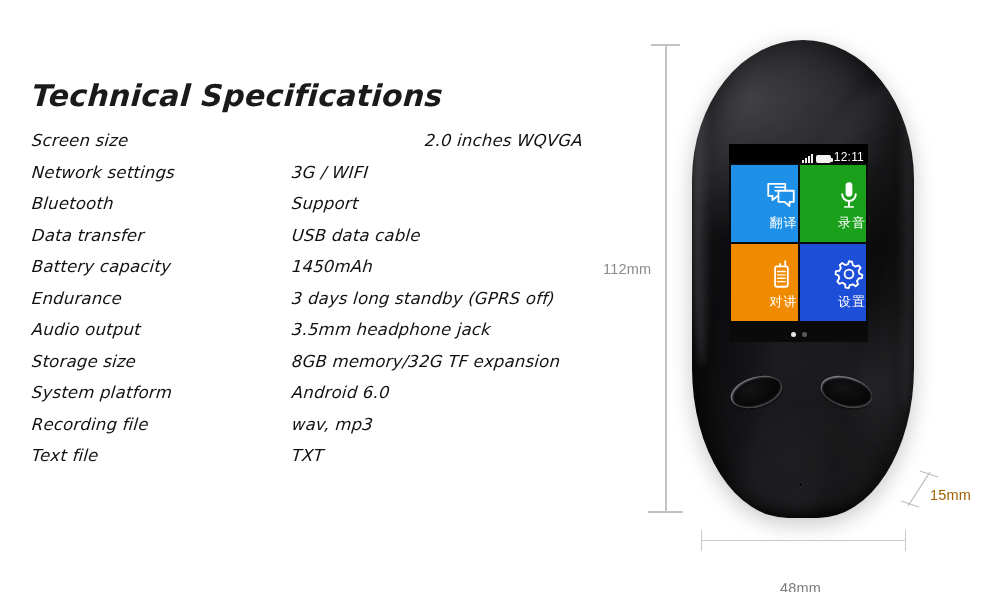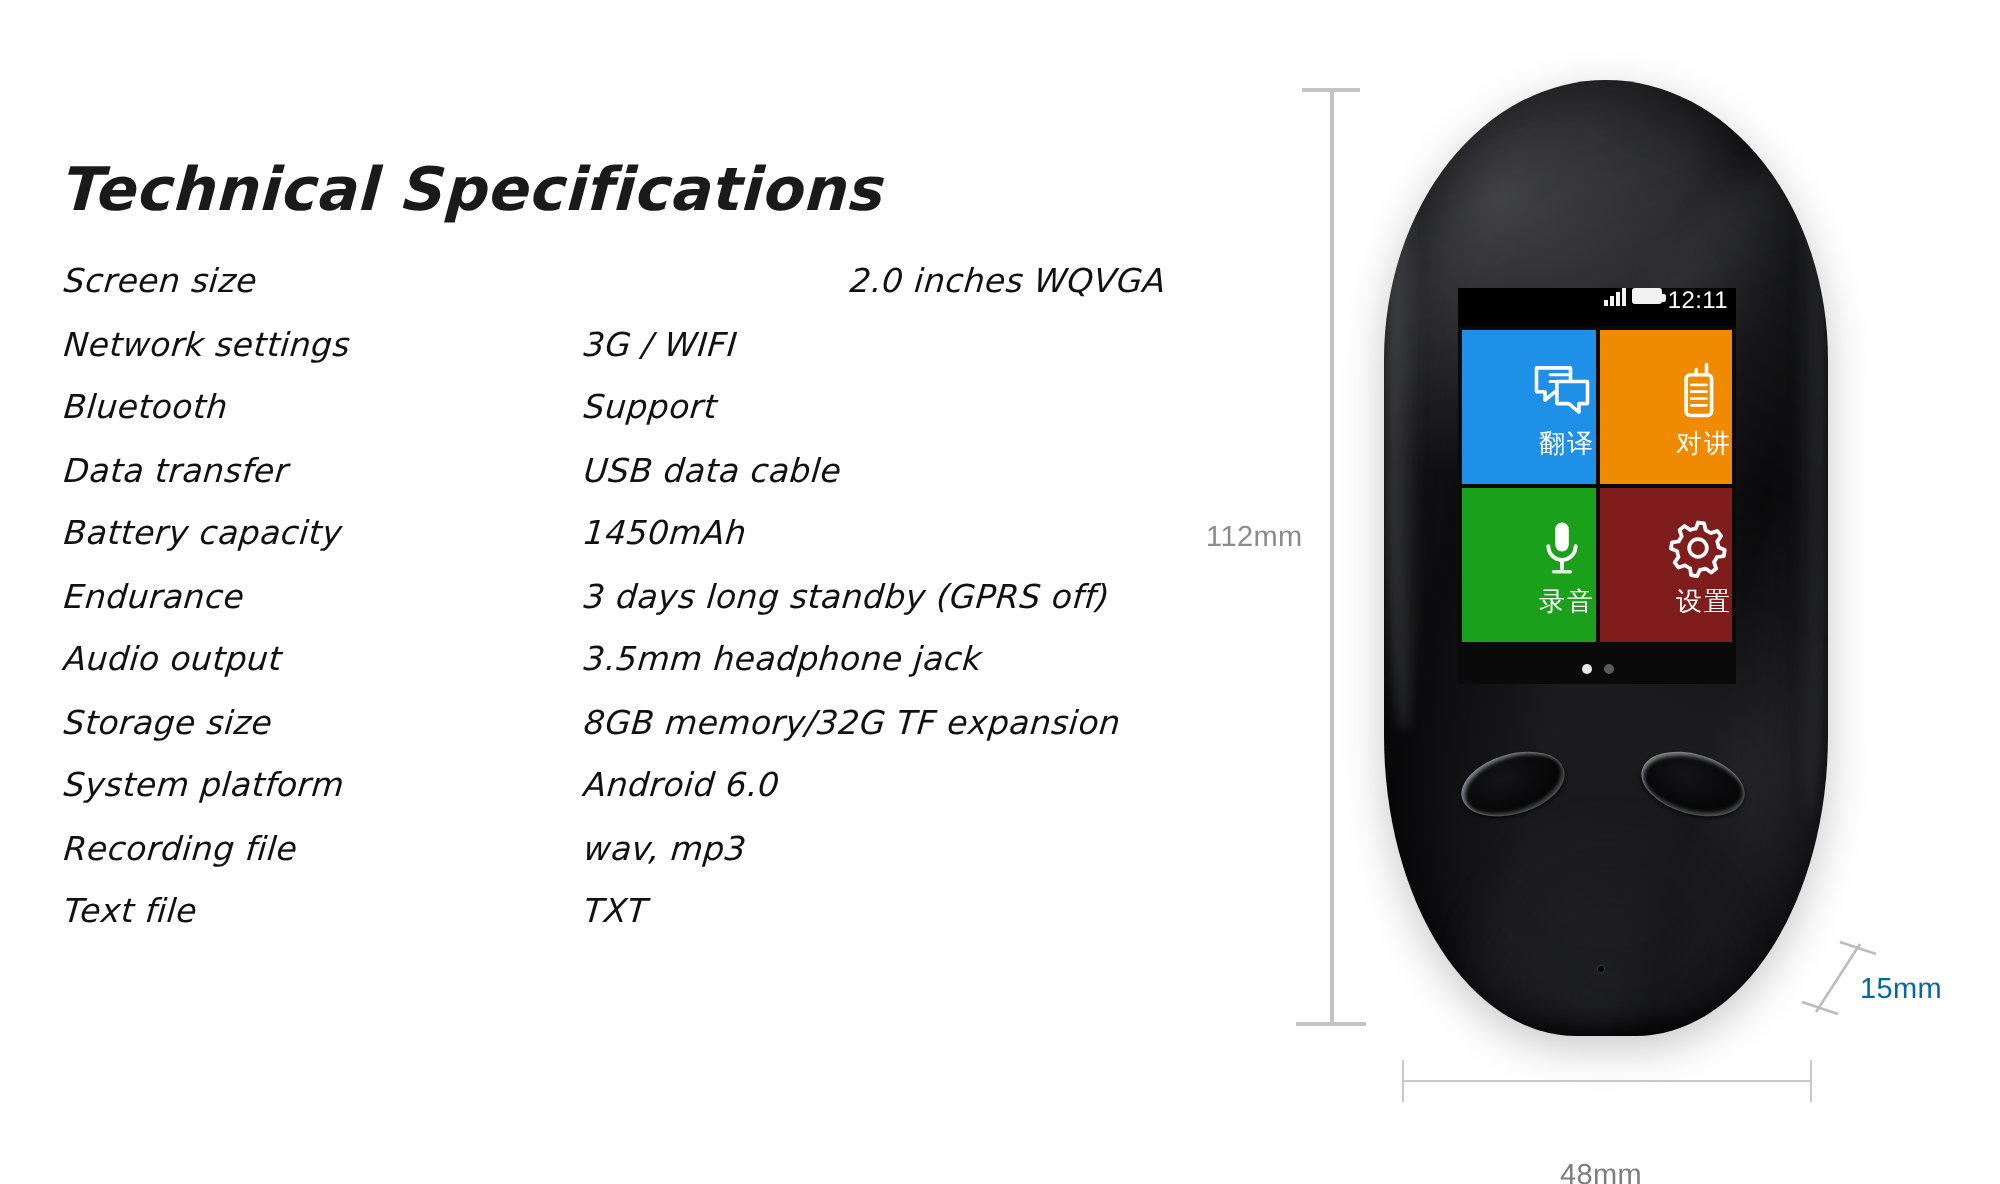--- a/index.html
+++ b/index.html
@@ -160,21 +160,21 @@
     top: 468px;
     width: 40px;
     height: 42px;
   }
   .dim-t-label {
     position: absolute;
     left: 330px;
     top: 487px;
     font-family: "Liberation Sans", sans-serif;
     font-size: 14.5px;
-    color: #0369a1;
+    color: #a16207;
     letter-spacing: 0.2px;
   }
 
   
   .device {
     position: absolute;
     left: 92px;
     top: 40px;
     width: 222px;
     height: 478px;
@@ -267,21 +267,21 @@
     background: #0a0a0a;
     overflow: hidden;
   }
   .statusbar {
     position: absolute;
     left: 0; top: 0;
     width: 139px;
     height: 19px;
     background: #000000;
     display: flex;
-    align-items: flex-start;
+    align-items: flex-end;
     justify-content: flex-end;
     padding-right: 4px;
     box-sizing: border-box;
     gap: 3px;
   }
   .sig {
     display: flex;
     align-items: flex-end;
     gap: 1px;
     height: 9px;
@@ -497,41 +497,41 @@
 
           <div class="tile" style="background:#1e90e8;">
             <svg class="glyph" viewBox="0 0 40 40">
               <path d="M5 7 h20 v14 h-9 l-6 5 v-5 h-5 z" fill="none" stroke="#ffffff" stroke-width="2.1" stroke-linejoin="round"></path>
               <path d="M13 11 h11 M13 15 h7" stroke="#ffffff" stroke-width="1.8" stroke-linecap="round" fill="none"></path>
               <path d="M17 15 h18 v13 h-5 v5 l-6 -5 h-7 z" fill="#1e90e8" stroke="#ffffff" stroke-width="2.1" stroke-linejoin="round"></path>
             </svg>
             <span class="tile-label">翻译</span>
           </div>
 
+          <div class="tile" style="background:#1aa01a;">
+            <svg class="glyph" viewBox="0 0 40 40">
+              <rect x="16" y="5" width="8" height="17" rx="4" fill="#ffffff"></rect>
+              <path d="M12 19 a8 8 0 0 0 16 0" fill="none" stroke="#ffffff" stroke-width="2.3" stroke-linecap="round"></path>
+              <path d="M20 27 v5" stroke="#ffffff" stroke-width="2.3" stroke-linecap="round"></path>
+              <path d="M15 34 h10" stroke="#ffffff" stroke-width="2" stroke-linecap="round" opacity="0.85"></path>
+            </svg>
+            <span class="tile-label">录音</span>
+          </div>
+
           <div class="tile" style="background:#f08a00;">
             <svg class="glyph" viewBox="0 0 40 40">
               <rect x="13" y="11" width="15" height="24" rx="2.4" fill="none" stroke="#ffffff" stroke-width="2.1"></rect>
               <path d="M16 17 h9 M16 21 h9 M16 25 h9 M16 29 h9" stroke="#ffffff" stroke-width="1.6" stroke-linecap="round"></path>
               <path d="M25 11 V5" stroke="#ffffff" stroke-width="2.1" stroke-linecap="round"></path>
               <path d="M19 11 V8" stroke="#ffffff" stroke-width="2.1" stroke-linecap="round"></path>
             </svg>
             <span class="tile-label">对讲</span>
           </div>
 
-          <div class="tile" style="background:#1aa01a;">
-            <svg class="glyph" viewBox="0 0 40 40">
-              <rect x="16" y="5" width="8" height="17" rx="4" fill="#ffffff"></rect>
-              <path d="M12 19 a8 8 0 0 0 16 0" fill="none" stroke="#ffffff" stroke-width="2.3" stroke-linecap="round"></path>
-              <path d="M20 27 v5" stroke="#ffffff" stroke-width="2.3" stroke-linecap="round"></path>
-              <path d="M15 34 h10" stroke="#ffffff" stroke-width="2" stroke-linecap="round" opacity="0.85"></path>
-            </svg>
-            <span class="tile-label">录音</span>
-          </div>
-
-          <div class="tile" style="background:#7f1d1d;">
+          <div class="tile" style="background:#1d4ed8;">
             <svg class="glyph" viewBox="0 0 40 40">
               <g fill="none" stroke="#ffffff" stroke-width="2.2" stroke-linejoin="round">
                 <path d="M20 5 l3.6 .55 .9 4.0 a11 11 0 0 1 2.9 1.7 l3.9-1.3 2.3 2.9 -2.3 3.4 a11 11 0 0 1 .75 3.3 l3.7 1.6 -.6 3.6 -4.0 .55 a11 11 0 0 1 -1.75 2.9 l1.3 3.9 -2.9 2.3 -3.35-2.3 a11 11 0 0 1 -3.35 .75 l-1.6 3.7 -3.6-.6 -.55-4.0 a11 11 0 0 1 -2.9-1.75 l-3.9 1.3 -2.3-2.9 2.3-3.35 a11 11 0 0 1 -.75-3.35 l-3.7-1.6 .6-3.6 4.0-.55 a11 11 0 0 1 1.75-2.9 l-1.3-3.9 2.9-2.3 3.35 2.3 a11 11 0 0 1 3.35-.75 z"></path>
                 <circle cx="20" cy="20" r="5.2"></circle>
               </g>
             </svg>
             <span class="tile-label">设置</span>
           </div>
 
         </div>

